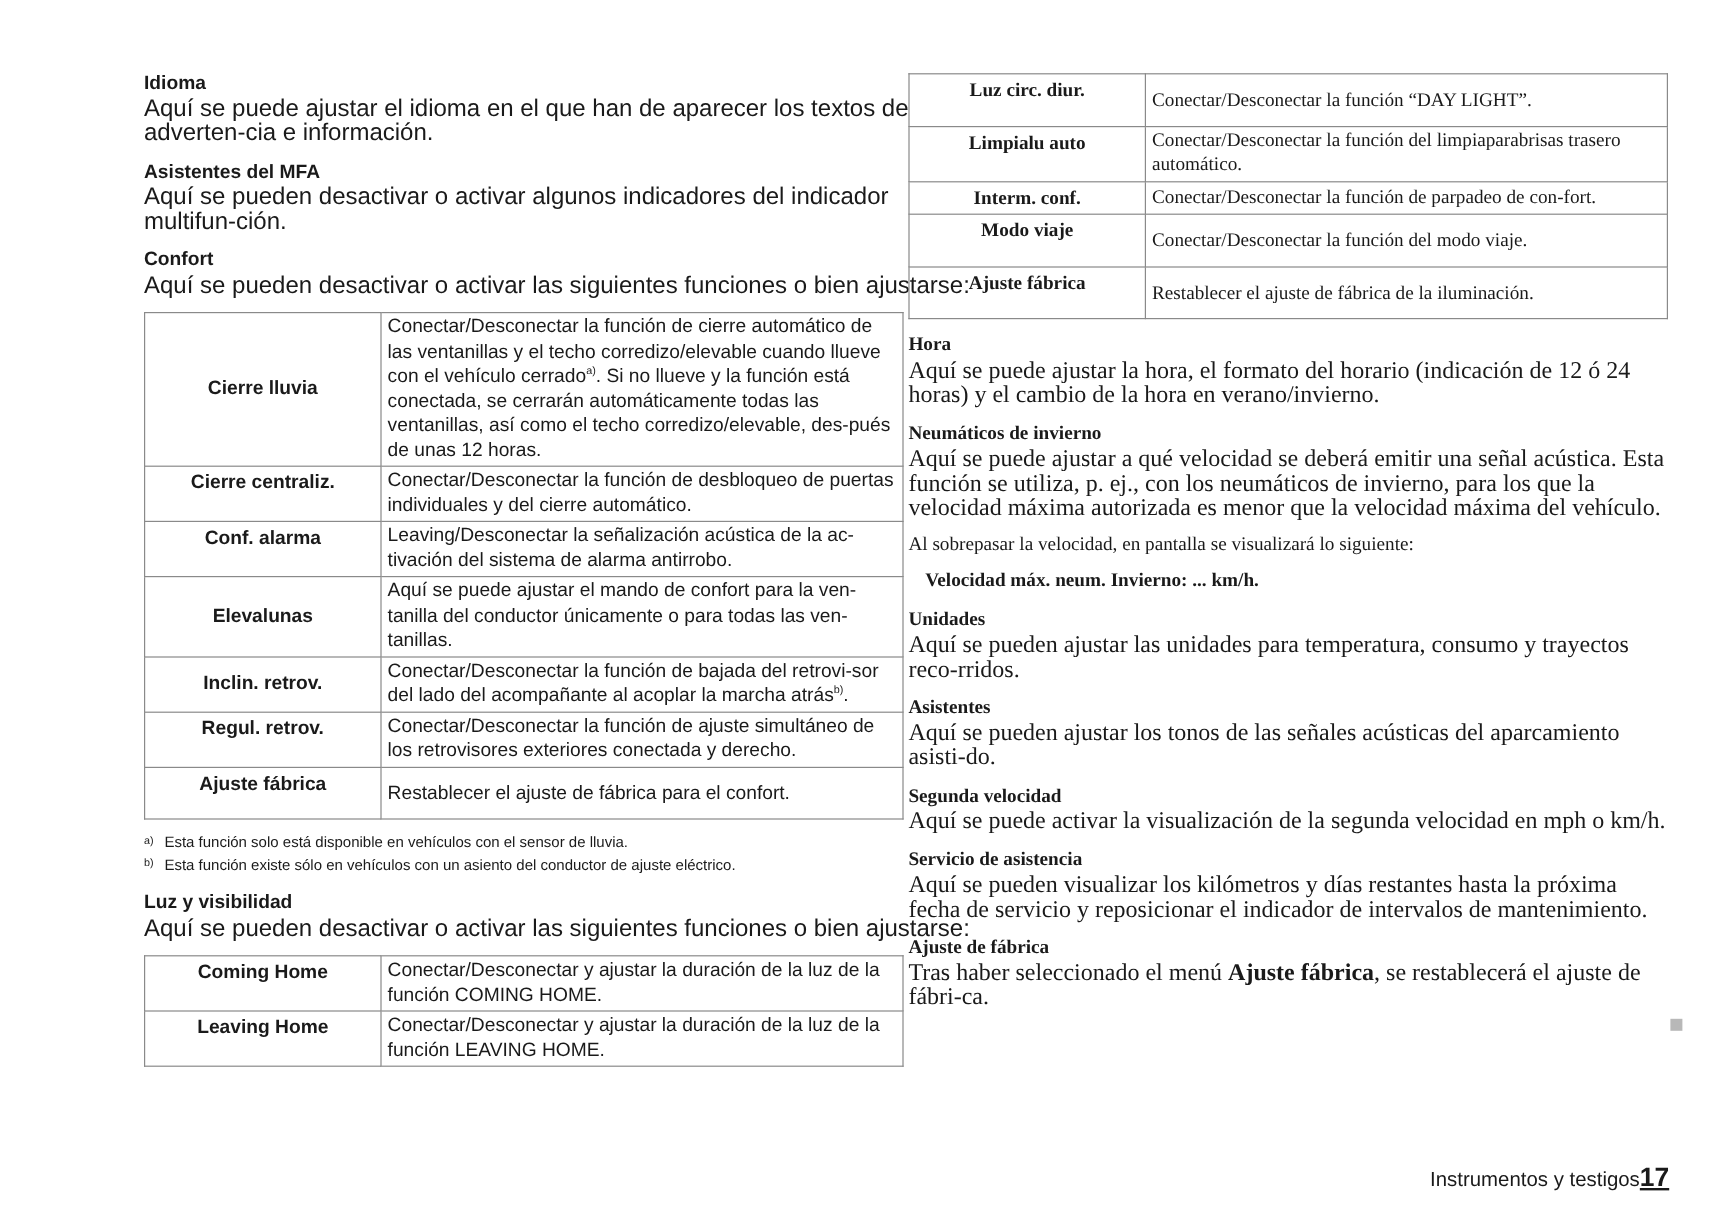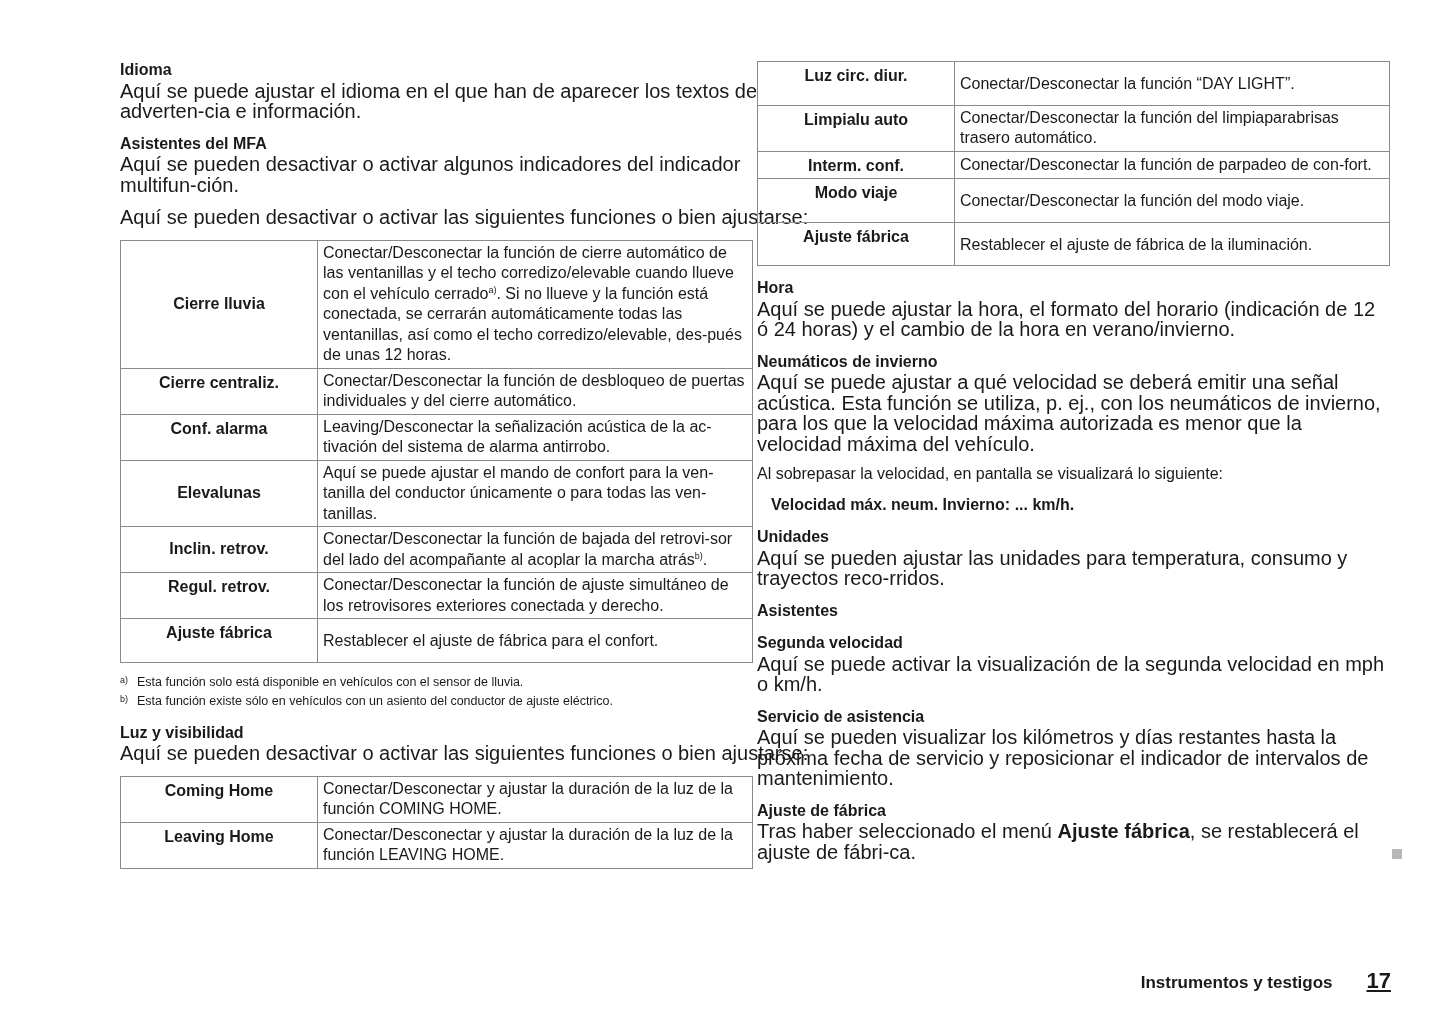--- a/index.html
+++ b/index.html
@@ -3,21 +3,21 @@
 <meta charset="utf-8">
 <style>
   html, body { margin: 0; padding: 0; background: #ffffff; }
   body {
     width: 1445px; height: 1019px; position: relative; overflow: hidden;
     font-family: "Liberation Sans", "DejaVu Sans", sans-serif;
     color: #1a1a1a;
   }
   .col { position: absolute; top: 60px; }
   .col-left { left: 72px; width: 701px; margin-left: 48px; }
-  .col-right { left: 757px; width: 633px; top: 61px; }
+  .col-right { left: 757px; width: 633px; top: 61px; font-family: Liberation Serif, serif; }
 
   .section { margin: 0 0 12px 0; }
   .sec-title { font-weight: bold; font-size: 16px; line-height: 20.5px; }
   .sec-body { font-size: 20px; line-height: 20.5px; }
   .para { font-size: 16px; line-height: 20.5px; margin: 0 0 10px 0; }
   .display-line { font-size: 16px; font-weight: bold; line-height: 20.5px; margin: 0 0 12px 14px; }
 
   table.tbl {
     width: 633px; border-collapse: collapse; border: 1.5px solid #4a4a4a;
     margin: 12px 0 10px 0;
@@ -32,36 +32,37 @@
   .footnotes { margin: 6px 0 12px 0; }
   .fn { font-size: 12.5px; line-height: 19px; display: flex; }
   .fn .mark { width: 17px; font-size: 9px; vertical-align: super; line-height: 14px; }
 
   .end-square {
     position: absolute; left: 1392px; top: 849px; width: 10px; height: 10px; background: #b8b8b8;
   }
   .footer {
     position: absolute; top: 968px; right: 54px; display: flex; align-items: baseline;
   }
-  .footer .chapter { font-size: 17px; font-weight: bold; margin-right: 34px; }
+  .footer .chapter { font-size: 17px; font-weight: normal; }
   .footer .page { font-size: 22px; font-weight: bold; text-decoration: underline; }
 </style>
 </head>
 <body>
 
 <div class="col col-left">
   <div class="section">
     <div class="sec-title">Idioma</div>
     <div class="sec-body">Aquí se puede ajustar el idioma en el que han de aparecer los textos de adverten-cia e información.</div>
   </div>
   <div class="section">
     <div class="sec-title">Asistentes del MFA</div>
     <div class="sec-body">Aquí se pueden desactivar o activar algunos indicadores del indicador multifun-ción.</div>
   </div>
   <div class="section" style="margin-bottom:0">
+    <div class="sec-title">Confort</div>
     <div class="sec-body">Aquí se pueden desactivar o activar las siguientes funciones o bien ajustarse:</div>
   </div>
 
   <table class="tbl">
     <tbody>
       <tr>
         <td class="key">Cierre lluvia</td>
         <td class="val"><span>Conectar/Desconectar la función de cierre automático de las ventanillas y el techo corredizo/elevable cuando llueve con el vehículo cerrado</span><sup>a)</sup><span>. Si no llueve y la función está conectada, se cerrarán automáticamente todas las ventanillas, así como el techo corredizo/elevable, des-pués de unas 12 horas.</span></td>
       </tr>
       <tr>
@@ -157,20 +158,21 @@
   </div>
   <div class="para">Al sobrepasar la velocidad, en pantalla se visualizará lo siguiente:</div>
   <div class="display-line">Velocidad máx. neum. Invierno: ... km/h.</div>
 
   <div class="section">
     <div class="sec-title">Unidades</div>
     <div class="sec-body">Aquí se pueden ajustar las unidades para temperatura, consumo y trayectos reco-rridos.</div>
   </div>
   <div class="section">
     <div class="sec-title">Asistentes</div>
+    <div class="sec-body">Aquí se pueden ajustar los tonos de las señales acústicas del aparcamiento asisti-do.</div>
   </div>
   <div class="section">
     <div class="sec-title">Segunda velocidad</div>
     <div class="sec-body">Aquí se puede activar la visualización de la segunda velocidad en mph o km/h.</div>
   </div>
   <div class="section">
     <div class="sec-title">Servicio de asistencia</div>
     <div class="sec-body">Aquí se pueden visualizar los kilómetros y días restantes hasta la próxima fecha de servicio y reposicionar el indicador de intervalos de mantenimiento.</div>
   </div>
   <div class="section">

